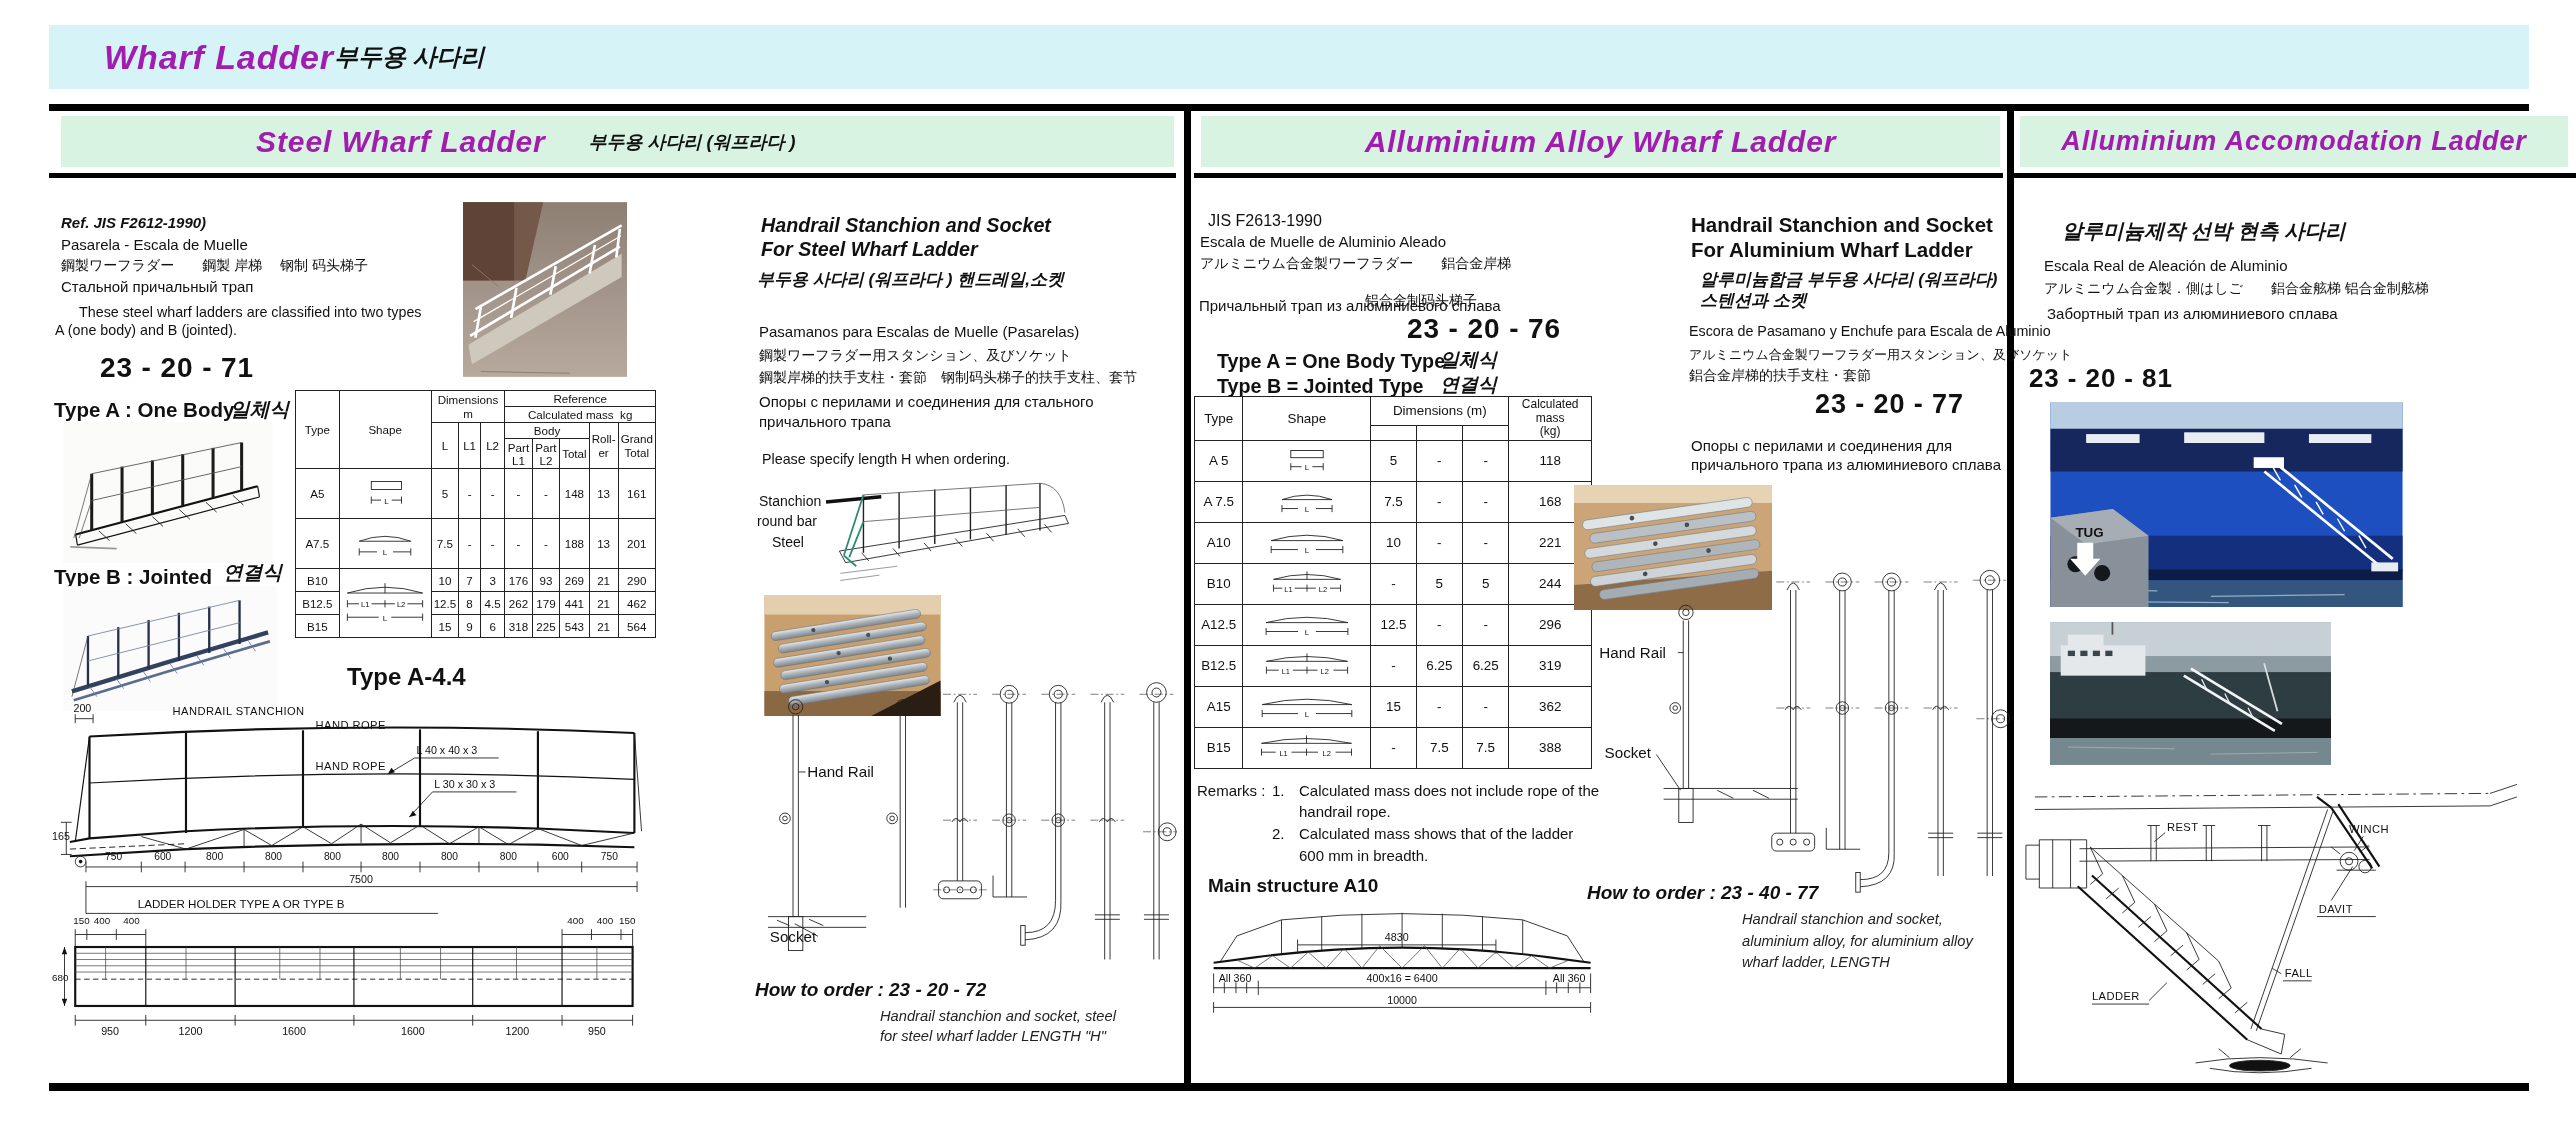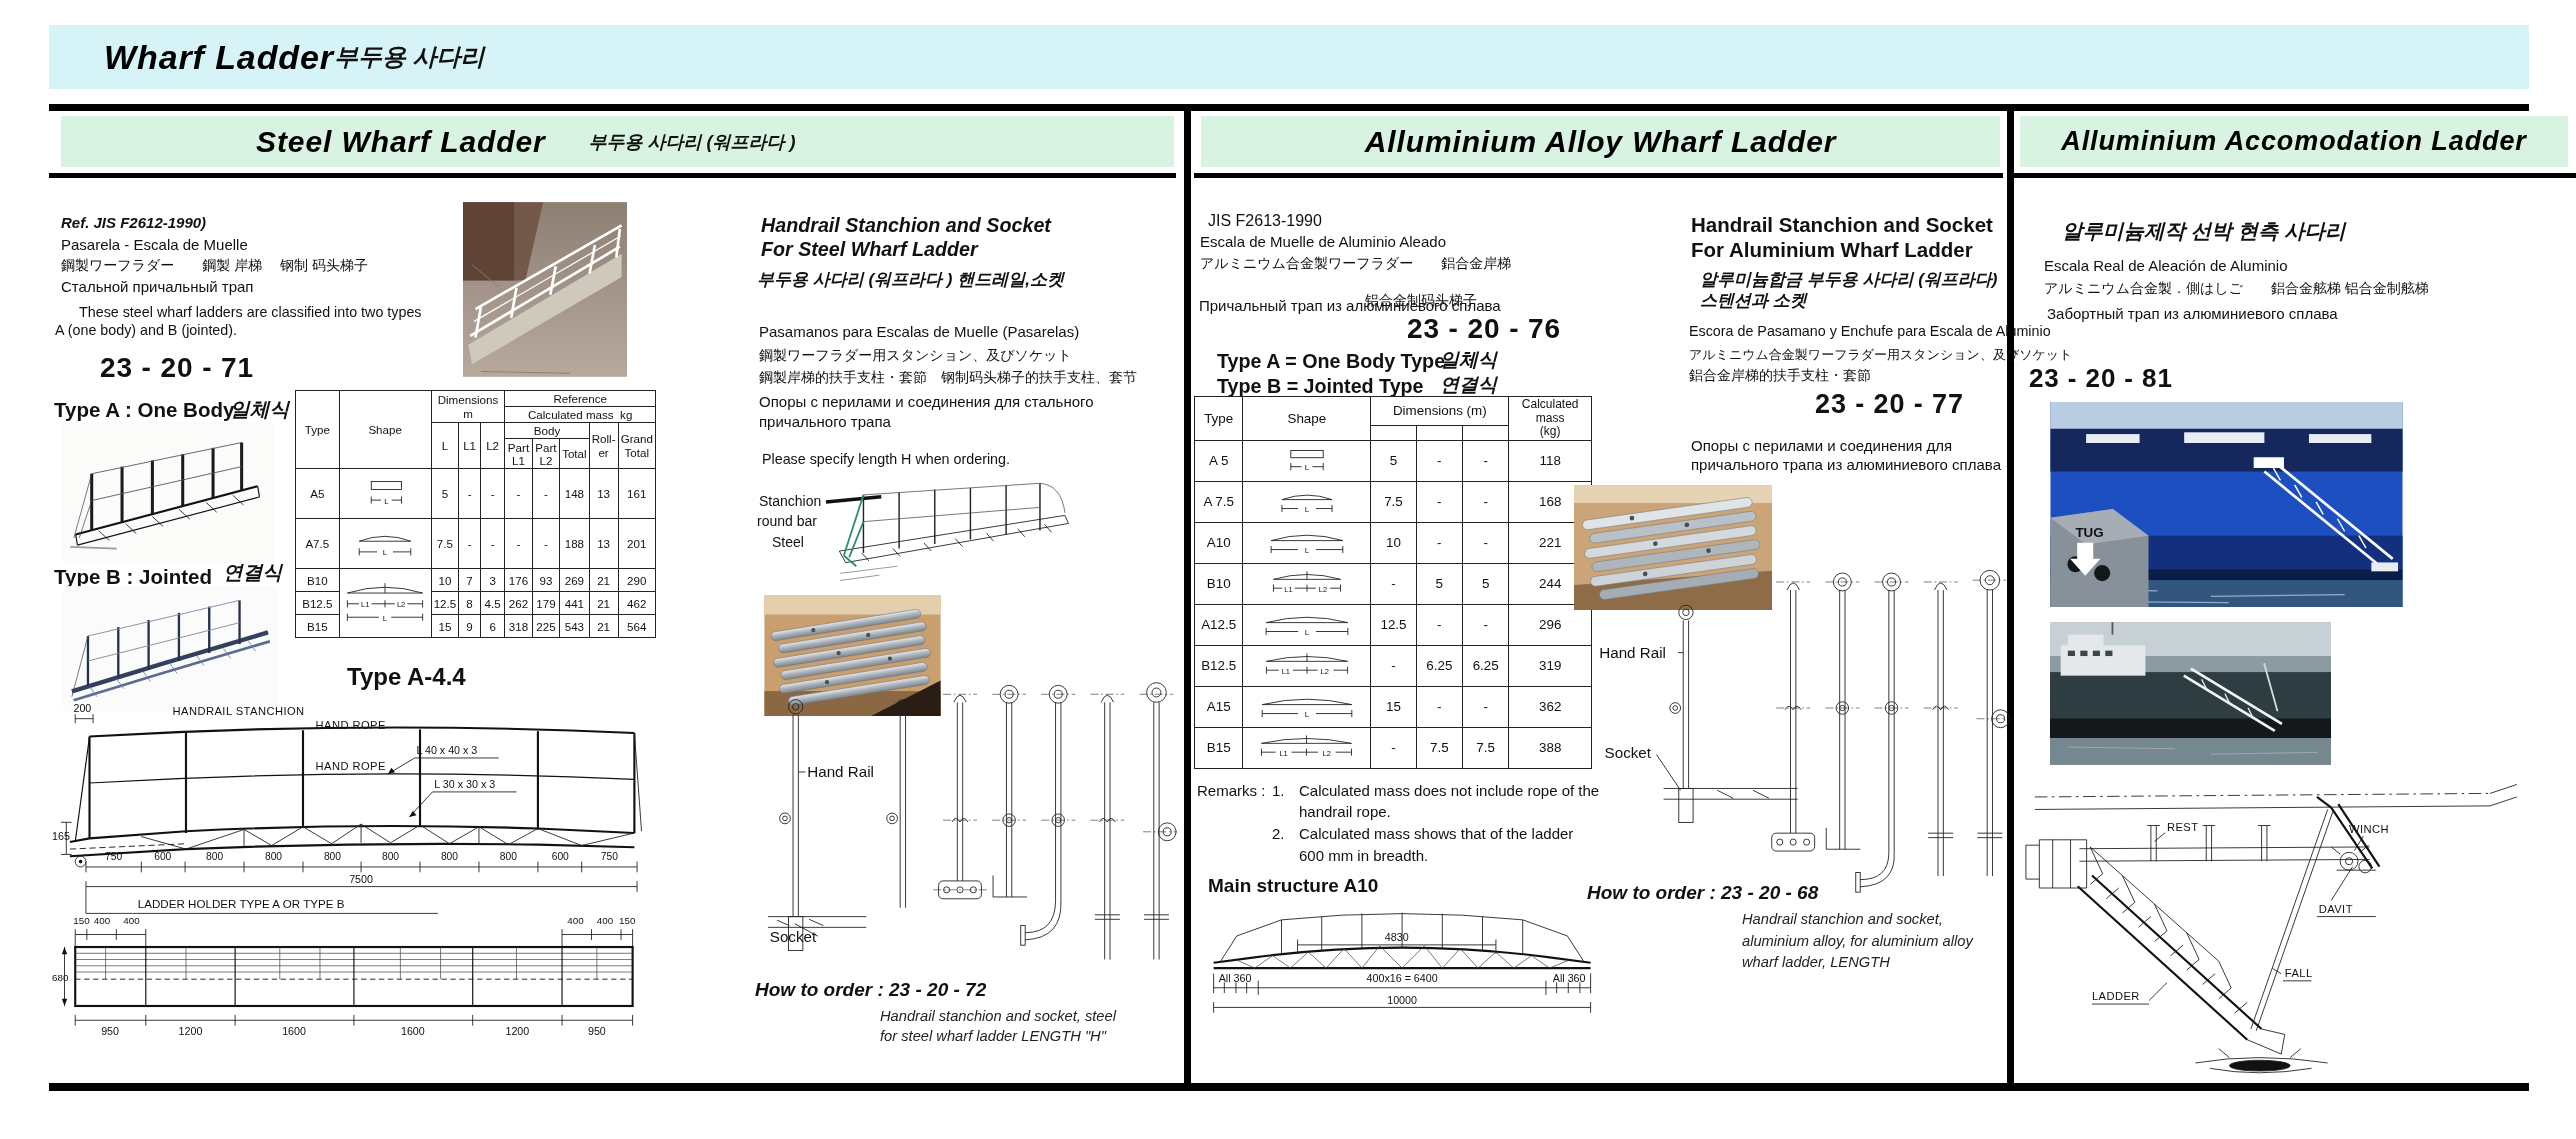--- a/index.html
+++ b/index.html
@@ -2,21 +2,21 @@
 <html style="font-size:14.3px"><head>
 <meta charset="utf-8">
 <style>
   html,body{margin:0;padding:0;background:#e9e9e9}
   .page{position:relative;width:2576px;height:1140px;background:#ffffff;
         font-family:"Liberation Sans",sans-serif;color:#111;overflow:hidden}
   .abs{position:absolute}
   .rule{position:absolute;background:#000}
   .band{position:absolute;background:#d6f4f7;display:flex;align-items:center}
   .banner{position:absolute;background:#d9f3e3;display:flex;align-items:center;justify-content:center}
-  .bt{font-weight:bold;font-style:italic;font-size:30px;letter-spacing:0.9px;color:#000000}
+  .bt{font-weight:bold;font-style:italic;font-size:30px;letter-spacing:0.9px;color:#a21caf}
   .hk{font-style:italic;font-weight:bold}
   .b{font-weight:bold}.i{font-style:italic}
   .t18{font-size:16px}.t17{font-size:15px}.t16{font-size:14.3px}.t15{font-size:14px}
   .code{font-weight:bold;font-size:28px;letter-spacing:0.9px}
   .typlbl{font-weight:bold;font-size:20.5px}
   .hrt{font-weight:bold;font-style:italic;font-size:19.7px}
   .order{font-weight:bold;font-style:italic;font-size:19px}
   .odesc{font-style:italic;font-size:14.7px;color:#222}
   table{border-collapse:collapse;text-align:center;color:#111}
   .stbl{font-size:11.6px}
@@ -970,21 +970,21 @@
         <line x1="371" y1="19" x2="409" y2="19"></line>
         <line x1="426" y1="17" x2="463" y2="17"></line>
       <line x1="206" y1="160" x2="244" y2="160"></line>
         <line x1="261" y1="160" x2="299" y2="160"></line>
         <line x1="316" y1="160" x2="354" y2="160"></line>
         <line x1="371" y1="160" x2="409" y2="160"></line>
         <line x1="430" y1="172" x2="463" y2="172"></line>
     </g>
   </svg>
 
-  <div class="abs order" style="left:1587px;top:882px">How to order : 23 - 20 - 68</div>
+  <div class="abs order" style="left:1587px;top:882px">How to order : 23 - 40 - 77</div>
   <div class="abs odesc" style="left:1742px;top:911px">Handrail stanchion and socket,</div>
   <div class="abs odesc" style="left:1742px;top:933px">aluminium alloy, for aluminium alloy</div>
   <div class="abs odesc" style="left:1742px;top:954px">wharf ladder, LENGTH</div>
 
   <div class="abs hk" style="left:2062px;top:217px;font-size:20.5px">알루미늄제작 선박 현측 사다리</div>
   <div class="abs t17" style="left:2044px;top:257px">Escala Real de Aleación de Aluminio</div>
   <div class="abs t15" style="left:2044px;top:280px">アルミニウム合金製．側はしご　　鋁合金舷梯  铝合金制舷梯</div>
   <div class="abs t17" style="left:2047px;top:305px">Забортный трап из алюминиевого сплава</div>
   <div class="abs code" style="left:2029px;top:363px;font-size:26px">23 - 20 - 81</div>
 

